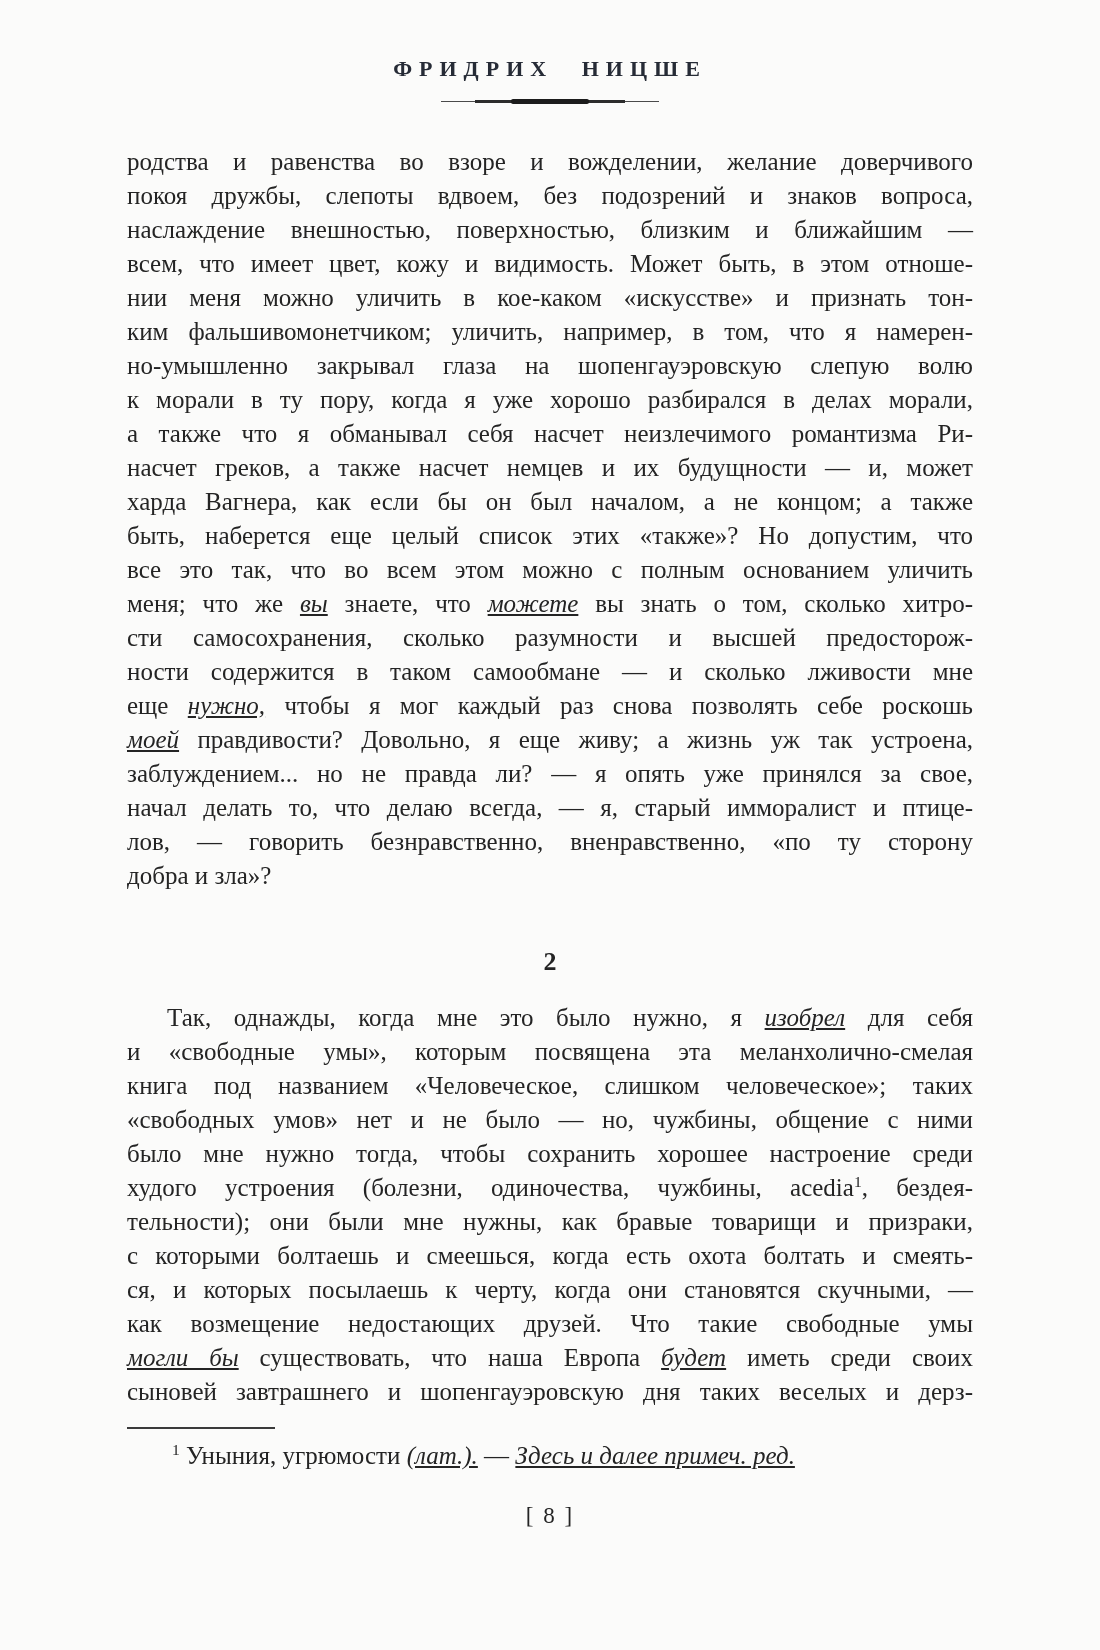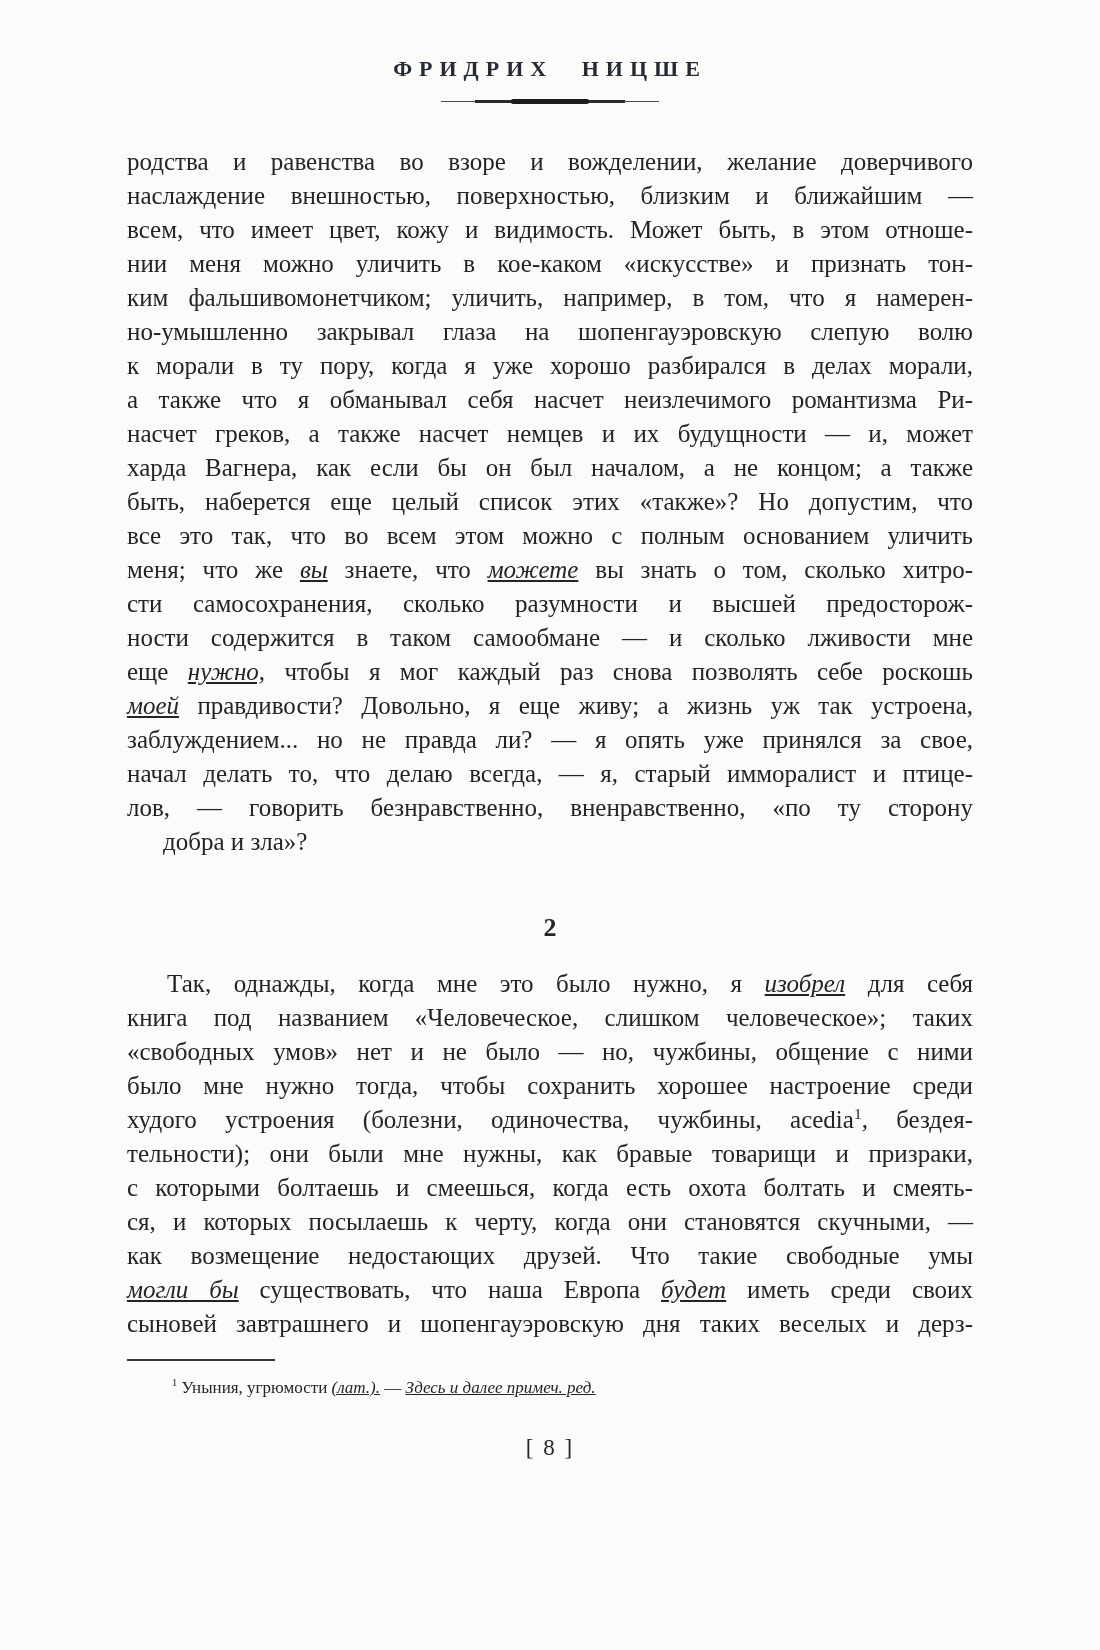--- a/index.html
+++ b/index.html
@@ -31,36 +31,36 @@
 
   .body-text{
     margin-top:40px;
     font-size:25px;
     line-height:34px;
   }
   .line{
     text-align:justify;
     text-align-last:justify;
   }
-  .line.flush-left{text-align-last:left;margin-left:36px;}
+  .line.flush-left{text-align-last:left;}
   .line.indent{text-indent:40px;}
   .it{font-style:italic;text-decoration:underline;}
   .sup{vertical-align:super;font-size:0.62em;line-height:0;}
 
   .section-number{
     text-align:center;
     font-weight:700;
     font-size:26px;
     line-height:34px;
     margin:52px 0 22px;
   }
 
   .footnote{margin-top:18px;}
   .fn-rule{width:148px;height:2px;background:#3a3a3a;margin-bottom:12px;}
-  .fn-lines{font-size:17px;line-height:30px;}
+  .fn-lines{font-size:25px;line-height:30px;}
   .fn-line{text-indent:45px;}
 
   .page-number{
     margin-top:32px;
     text-align:center;
     font-size:23px;
     letter-spacing:2px;
   }
 </style>
 </head>
@@ -72,20 +72,21 @@
     <div class="author">ФРИДРИХ НИЦШЕ</div>
     <div class="ornament">
       <span class="bar bar-thin"></span>
       <span class="bar bar-mid"></span>
       <span class="bar bar-thick"></span>
     </div>
   </header>
 
   <main class="body-text" id="content">
       <div class="line"><span>родства и равенства во взоре и вожделении, желание доверчивого</span></div>
+      <div class="line"><span>покоя дружбы, слепоты вдвоем, без подозрений и знаков вопроса,</span></div>
       <div class="line"><span>наслаждение внешностью, поверхностью, близким и ближайшим —</span></div>
       <div class="line"><span>всем, что имеет цвет, кожу и видимость. Может быть, в этом отноше-</span></div>
       <div class="line"><span>нии меня можно уличить в кое-каком «искусстве» и признать тон-</span></div>
       <div class="line"><span>ким фальшивомонетчиком; уличить, например, в том, что я намерен-</span></div>
       <div class="line"><span>но-умышленно закрывал глаза на шопенгауэровскую слепую волю</span></div>
       <div class="line"><span>к морали в ту пору, когда я уже хорошо разбирался в делах морали,</span></div>
       <div class="line"><span>а также что я обманывал себя насчет неизлечимого романтизма Ри-</span></div>
       <div class="line"><span>насчет греков, а также насчет немцев и их будущности — и, может</span></div>
       <div class="line"><span>харда Вагнера, как если бы он был началом, а не концом; а также</span></div>
       <div class="line"><span>быть, наберется еще целый список этих «также»? Но допустим, что</span></div>
@@ -94,20 +95,21 @@
       <div class="line"><span>сти самосохранения, сколько разумности и высшей предосторож-</span></div>
       <div class="line"><span>ности содержится в таком самообмане — и сколько лживости мне</span></div>
       <div class="line"><span>еще </span><span class="it">нужно,</span><span> чтобы я мог каждый раз снова позволять себе роскошь</span></div>
       <div class="line"><span class="it">моей</span><span> правдивости? Довольно, я еще живу; а жизнь уж так устроена,</span></div>
       <div class="line"><span>заблуждением... но не правда ли? — я опять уже принялся за свое,</span></div>
       <div class="line"><span>начал делать то, что делаю всегда, — я, старый имморалист и птице-</span></div>
       <div class="line"><span>лов, — говорить безнравственно, вненравственно, «по ту сторону</span></div>
       <div class="line flush-left"><span>добра и зла»?</span></div>
       <div class="section-number">2</div>
       <div class="line indent"><span>Так, однажды, когда мне это было нужно, я </span><span class="it">изобрел</span><span> для себя</span></div>
+      <div class="line"><span>и «свободные умы», которым посвящена эта меланхолично-смелая</span></div>
       <div class="line"><span>книга под названием «Человеческое, слишком человеческое»; таких</span></div>
       <div class="line"><span>«свободных умов» нет и не было — но, чужбины, общение с ними</span></div>
       <div class="line"><span>было мне нужно тогда, чтобы сохранить хорошее настроение среди</span></div>
       <div class="line"><span>худого устроения (болезни, одиночества, чужбины, acedia</span><span class="sup">1</span><span>, бездея-</span></div>
       <div class="line"><span>тельности); они были мне нужны, как бравые товарищи и призраки,</span></div>
       <div class="line"><span>с которыми болтаешь и смеешься, когда есть охота болтать и смеять-</span></div>
       <div class="line"><span>ся, и которых посылаешь к черту, когда они становятся скучными, —</span></div>
       <div class="line"><span>как возмещение недостающих друзей. Что такие свободные умы</span></div>
       <div class="line"><span class="it">могли бы</span><span> существовать, что наша Европа </span><span class="it">будет</span><span> иметь среди своих</span></div>
       <div class="line"><span>сыновей завтрашнего и шопенгауэровскую дня таких веселых и дерз-</span></div>

